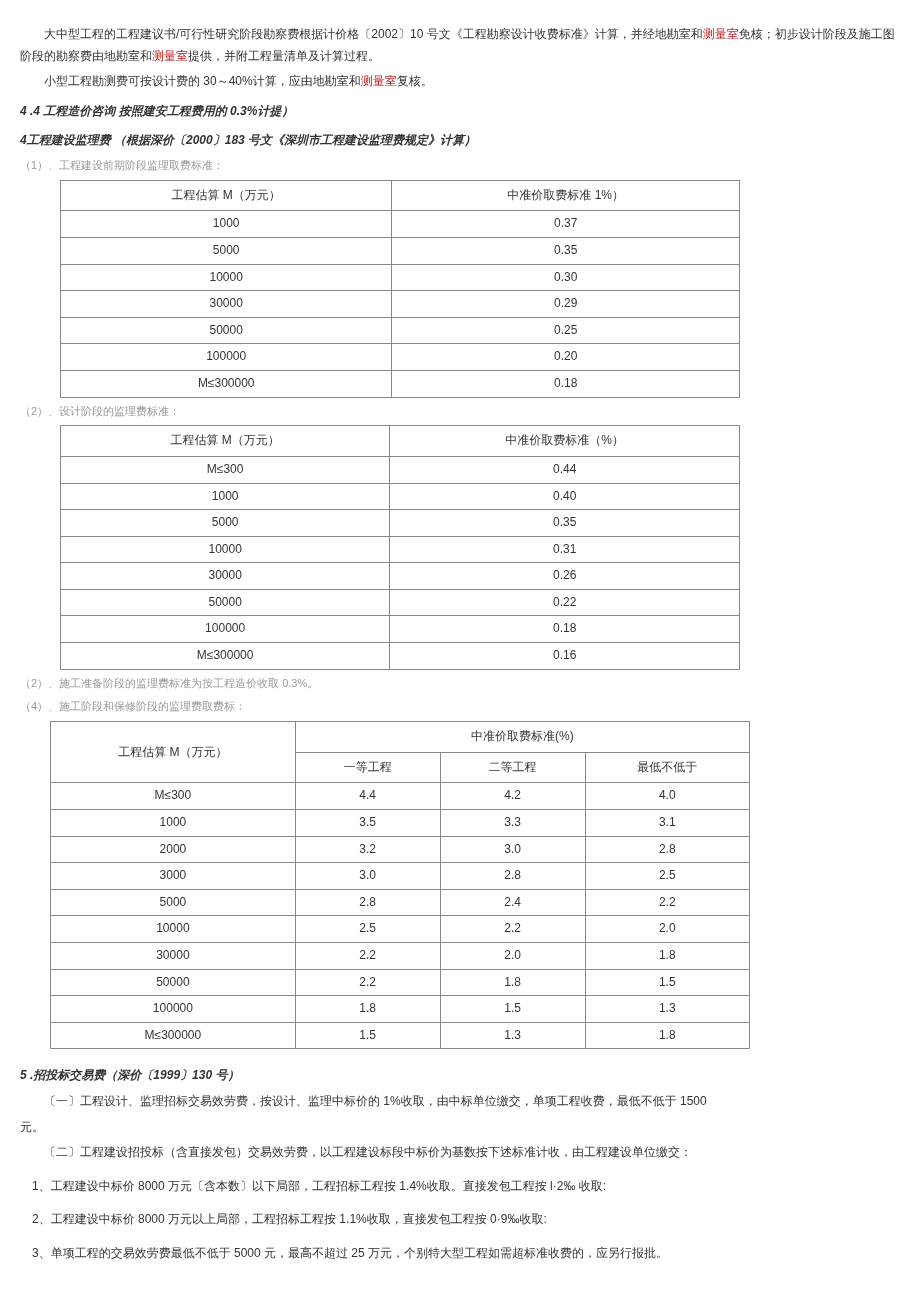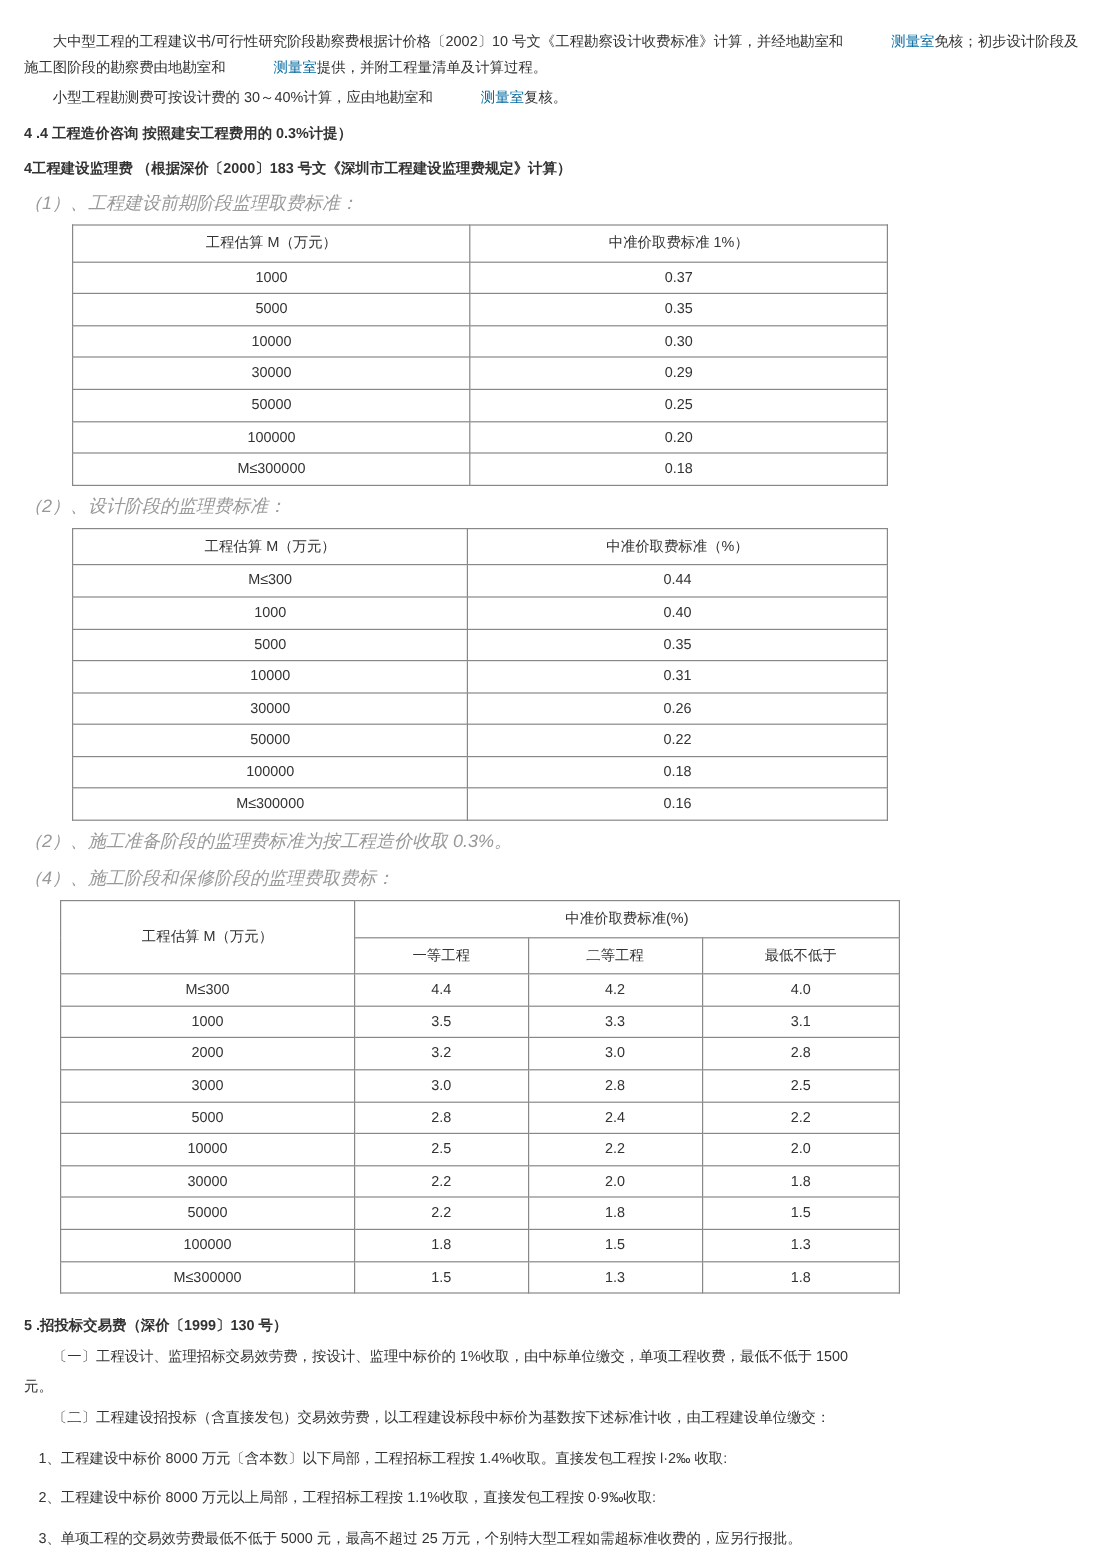--- a/index.html
+++ b/index.html
@@ -1,19 +1,19 @@
 <!DOCTYPE html>
 <html><head>
   <meta charset="utf-8">
   <style>
     body { font-family: "Microsoft YaHei", "SimSun", Arial, sans-serif; font-size: 12px; color: #333; max-width: 880px; margin: 20px auto; padding: 0 20px; line-height: 1.8; }
     .para { text-indent: 2em; margin: 4px 0; }
-    .heading { font-weight: bold; margin: 8px 0 4px 0; }
-    .subnote { color: #999; font-size: 15px; margin: 4px 0; font-style: italic; }
-    .blue { color: #0369a1; padding-left: 40px; }
+    .heading { font-weight: bold; margin: 8px 0 4px 0; font-style: italic; }
+    .subnote { color: #999; font-size: 11px; margin: 4px 0; }
+    .blue { color: #b91c1c; }
     table { border-collapse: collapse; width: 680px; margin: 2px 0 4px 40px; }
     table.t1 { width: 680px; }
     table.t3 { width: 700px; margin-left: 30px; }
     td, th { border: 1px solid #888; padding: 2px 6px; text-align: center; font-weight: normal; font-size: 12px; }
     .rowh td { padding: 4px 20px; }
     .sec5 { margin-top: 16px; }
   </style>
 </head>
 <body>
 

